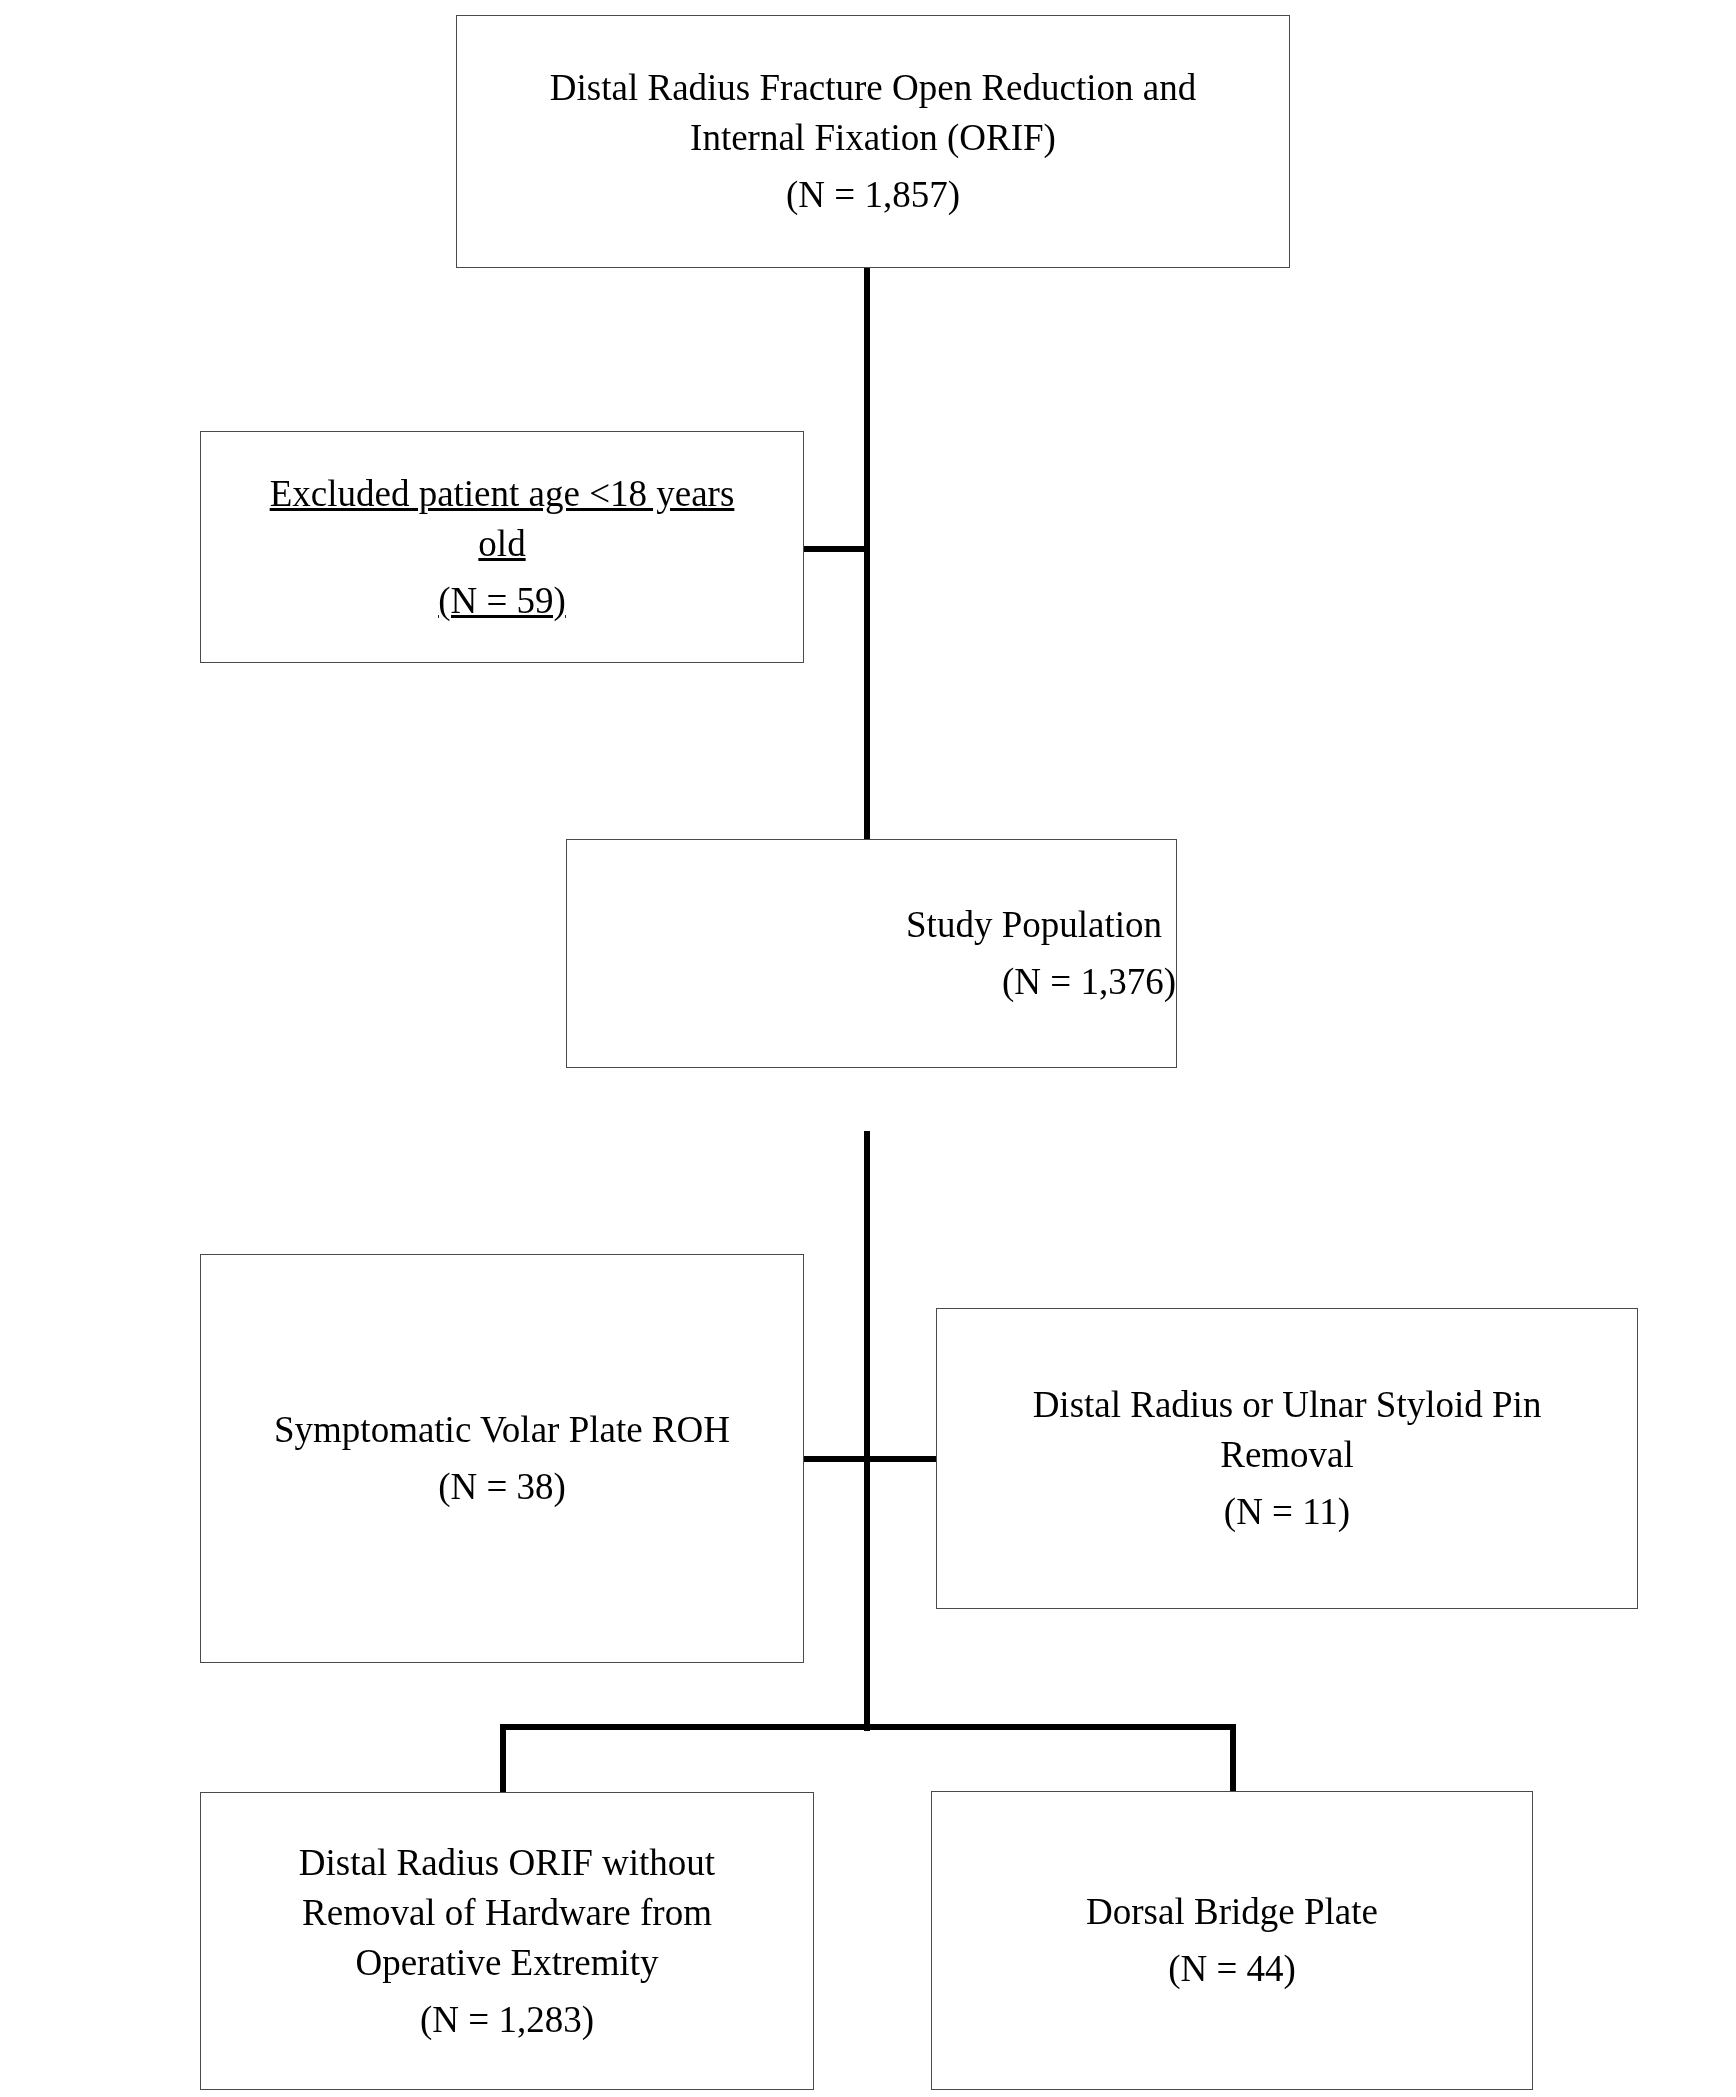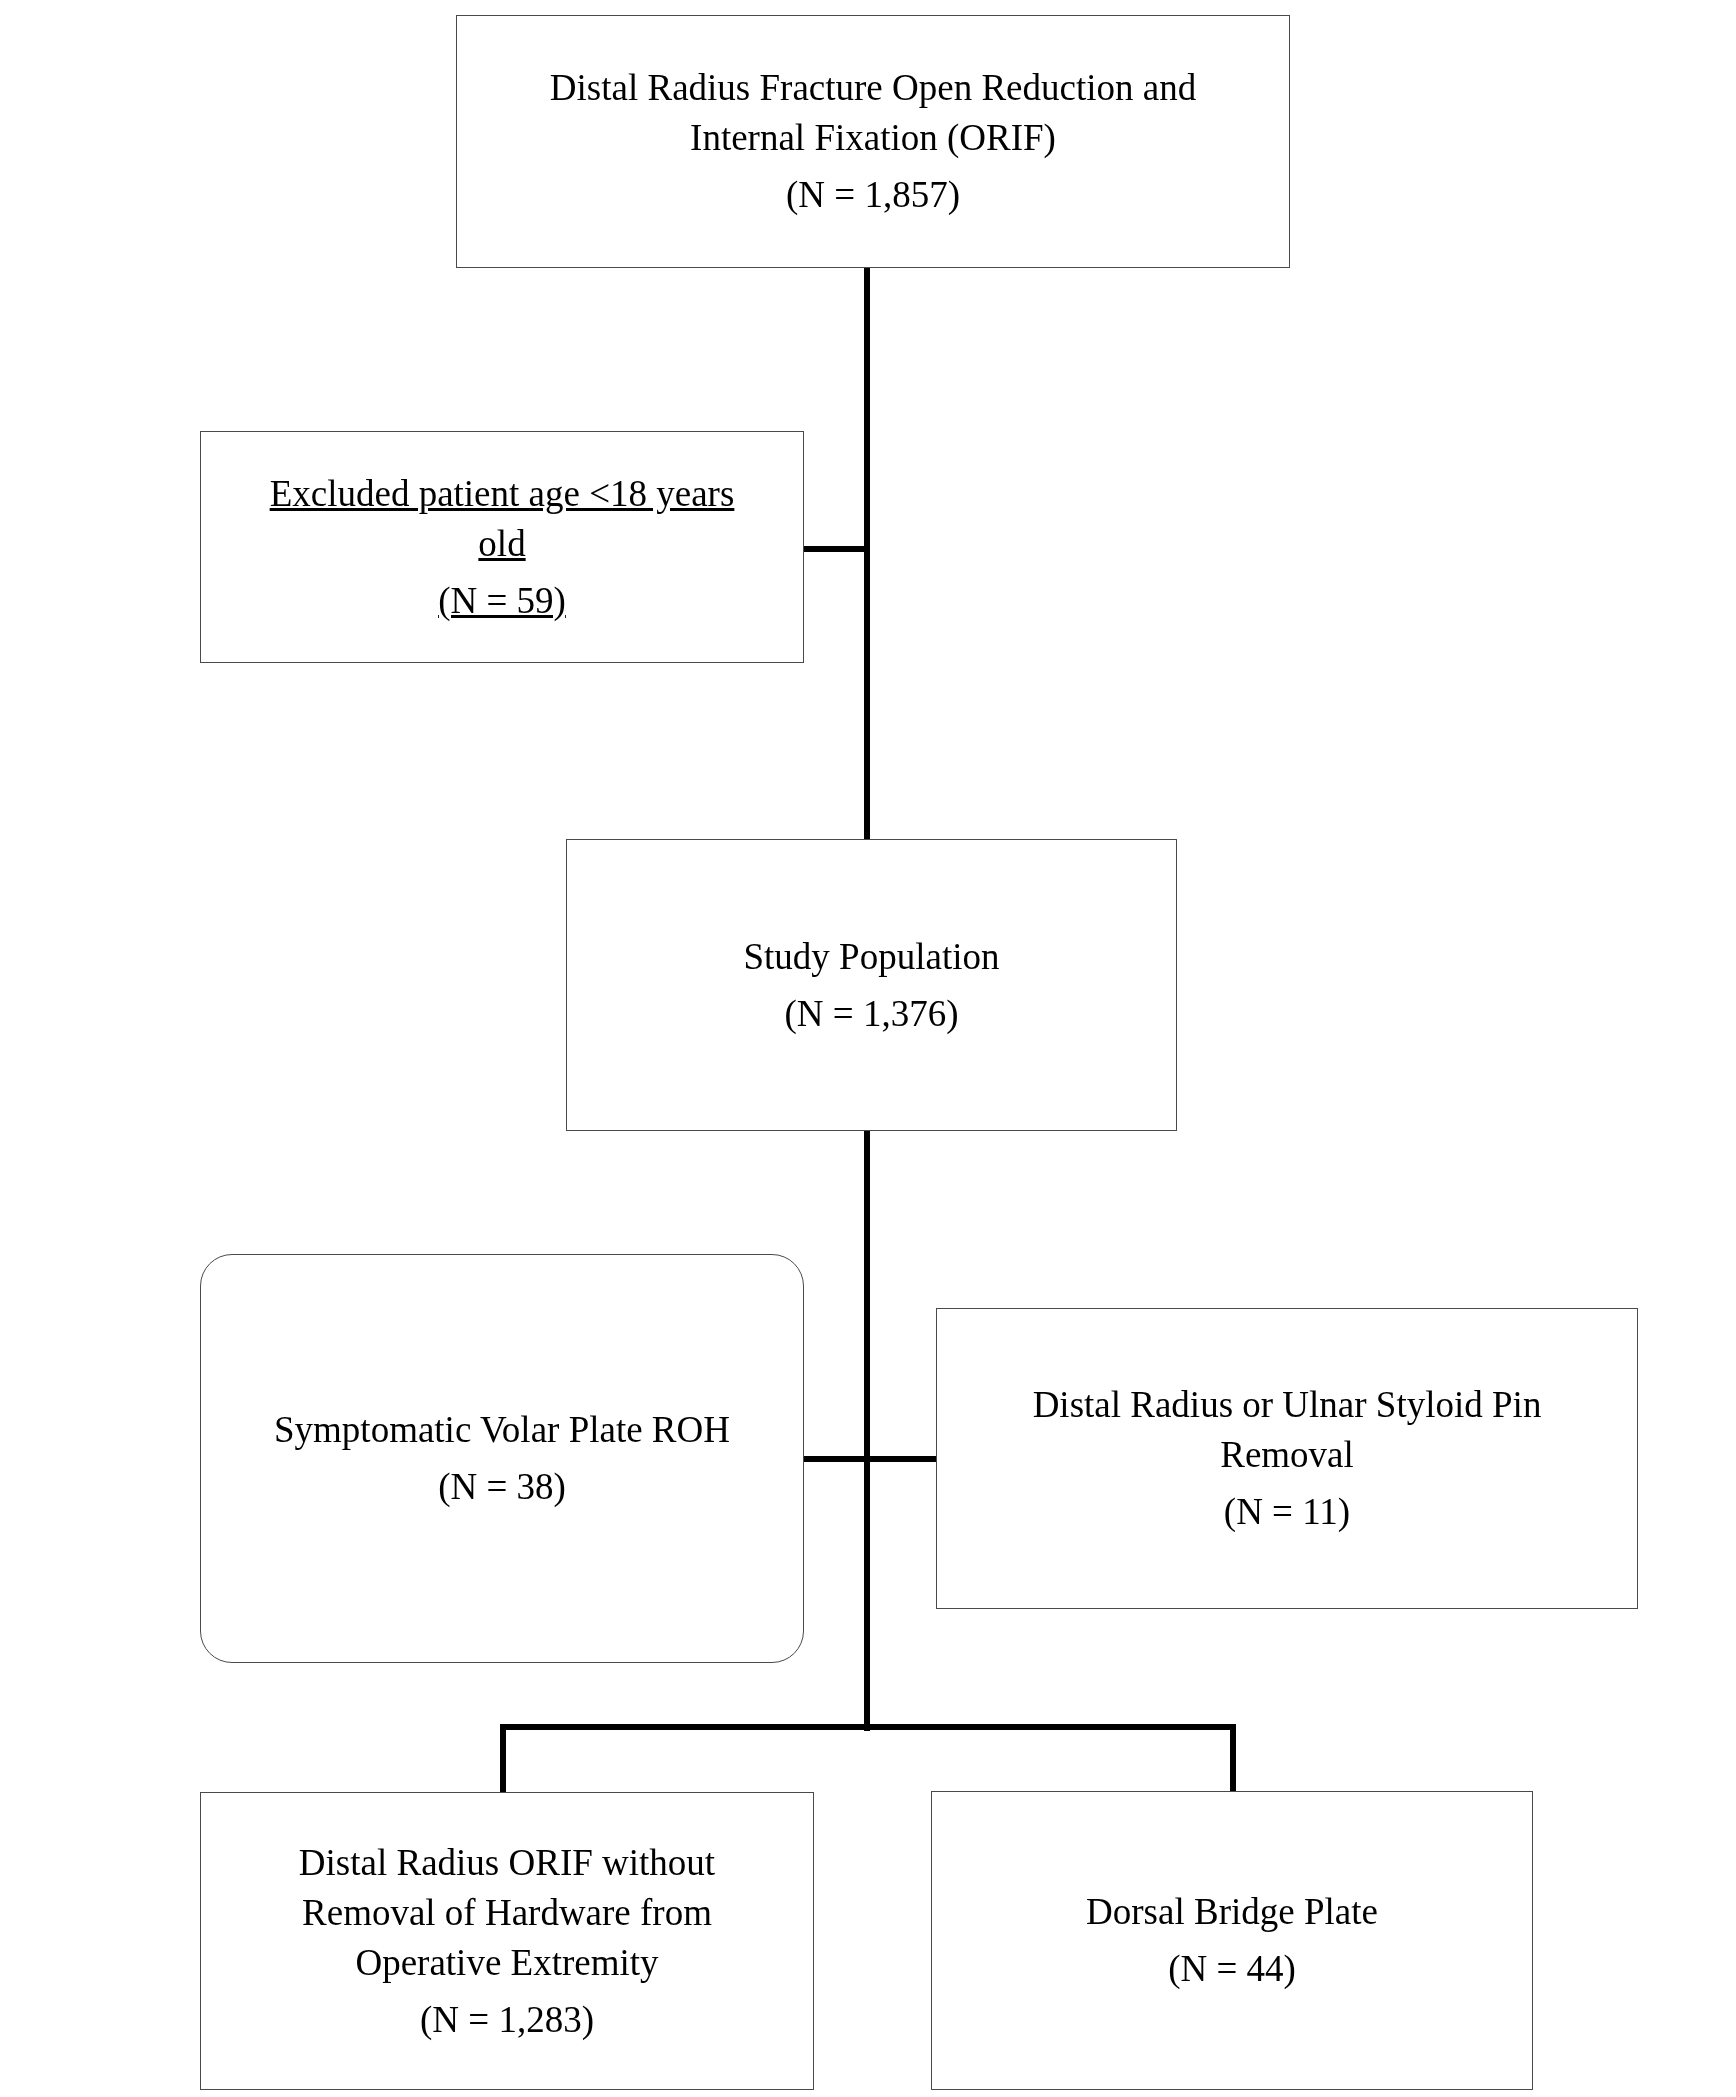--- a/index.html
+++ b/index.html
@@ -62,26 +62,26 @@
 Internal Fixation (ORIF)</div>
     <div class="n">(N = 1,857)</div>
   </div>
 
   <div class="box" style="left:200px; top:431px; width:604px; height:232px;text-decoration:underline;">
     <div class="title">Excluded patient age &lt;18 years
 old</div>
     <div class="n">(N = 59)</div>
   </div>
 
-  <div class="box" style="left:566px; top:839px; width:611px; height:292px;">
+  <div class="box" style="left:566px; top:839px; width:611px; height:229px;align-items:flex-end;">
     <div class="title">Study Population</div>
     <div class="n">(N = 1,376)</div>
   </div>
 
-  <div class="box" style="left:200px; top:1254px; width:604px; height:409px;border-radius:32px;">
+  <div class="box" style="left:200px; top:1254px; width:604px; height:409px;">
     <div class="title">Symptomatic Volar Plate ROH</div>
     <div class="n">(N = 38)</div>
   </div>
 
   <div class="box" style="left:936px; top:1308px; width:702px; height:301px;">
     <div class="title">Distal Radius or Ulnar Styloid Pin
 Removal</div>
     <div class="n">(N = 11)</div>
   </div>
 

